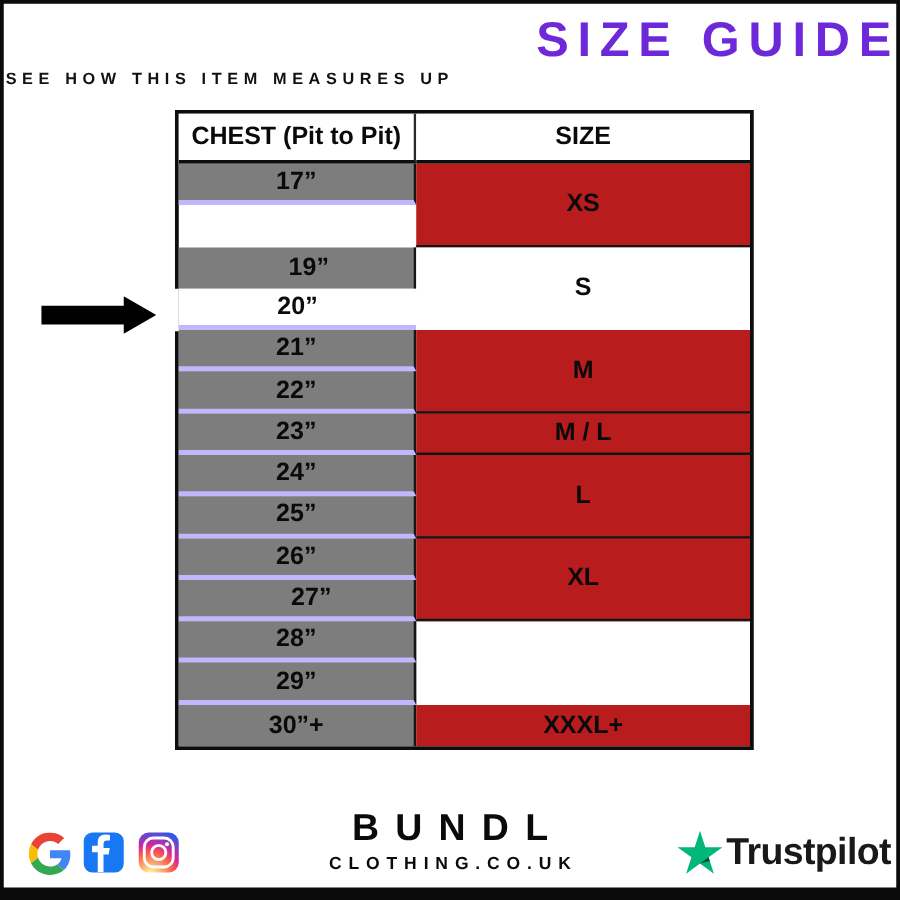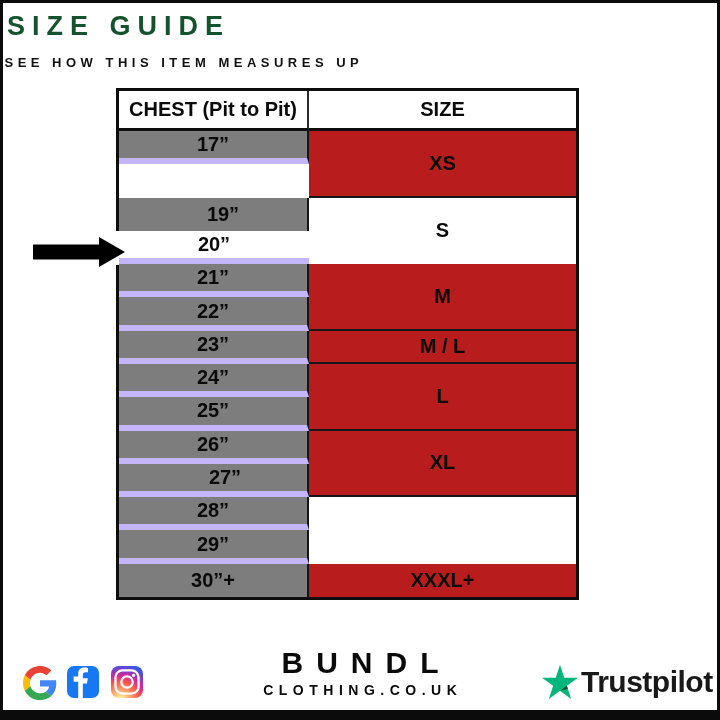--- a/index.html
+++ b/index.html
@@ -14,50 +14,50 @@
   .frame {
     position:absolute; inset:0;
     border:3px solid #0b0b0b;
     border-bottom-width:10px;
     pointer-events:none;
     z-index:10;
   }
   
   .title {
     position:absolute; top:11px; left:0; width:100%;
-    text-align:left;
-    font-size:27px; font-weight:700; letter-spacing:7px;
+    text-align:right;
+    font-size:39px; font-weight:700; letter-spacing:7px;
     text-indent:7px;
-    color:#14532d;
+    color:#6d28d9;
   }
   .subtitle {
     position:absolute; top:55px; left:0; width:100%;
     text-align:left;
     font-size:13px; font-weight:700; letter-spacing:4.5px;
     text-indent:4.5px;
     color:#111;
   }
   
   .size-table {
-    position:absolute; left:116px; top:88px;
+    position:absolute; left:140px; top:88px;
     width:463px; height:512px;
     border:3px solid #0d0d0d;
     display:grid;
     grid-template-columns:190px 1fr;
     grid-template-rows:40px repeat(14, 1fr);
     background:#fff;
   }
   .cell {
     display:flex; align-items:center; justify-content:center;
     font-weight:700; font-size:20px; color:#0a0a0a;
   }
   .head-cell { background:#fff; border-bottom:3px solid #0d0d0d; font-size:20px; }
   .head-chest { grid-column:1; grid-row:1; border-right:2px solid #2a2a2a; }
   .head-size  { grid-column:2; grid-row:1; }
-  .chest-cell { grid-column:1; background:#7d7d7d; border-right:2px solid #151515; border-bottom:6px solid #c4b5fd; }
+  .chest-cell { grid-column:1; background:#7d7d7d; border-right:2px solid #151515; border-bottom:4px solid #c4b5fd; }
   .size-cell  { grid-column:2; background:#b91c1c; border-bottom:2px solid #151515; }
   .no-bottom  { border-bottom:none !important; }
   .chest-cell.hl { background:#ffffff; border-right:none; }
   .size-cell.hl  { background:#ffffff; border-bottom:none; }
   .border-gap {
     position:absolute; left:-3px; top:140px; width:3px; height:34px;
     background:#ffffff; z-index:3;
   }
   
   .arrow { position:absolute; left:33px; top:237px; z-index:4; }

